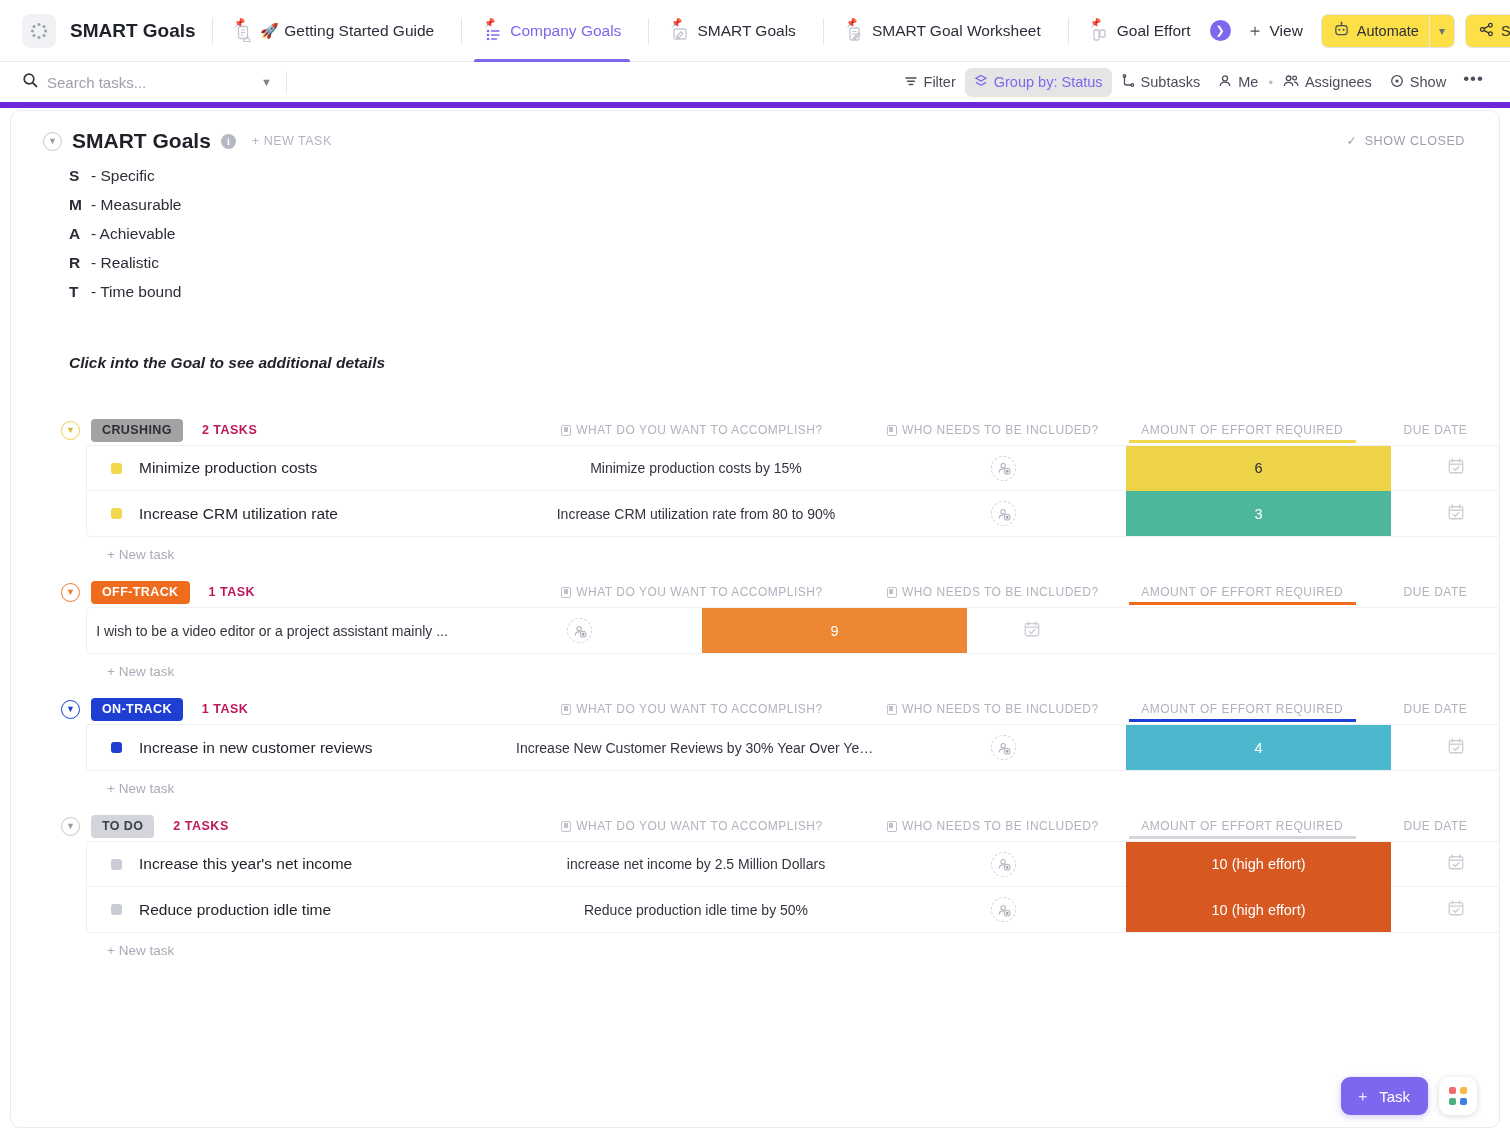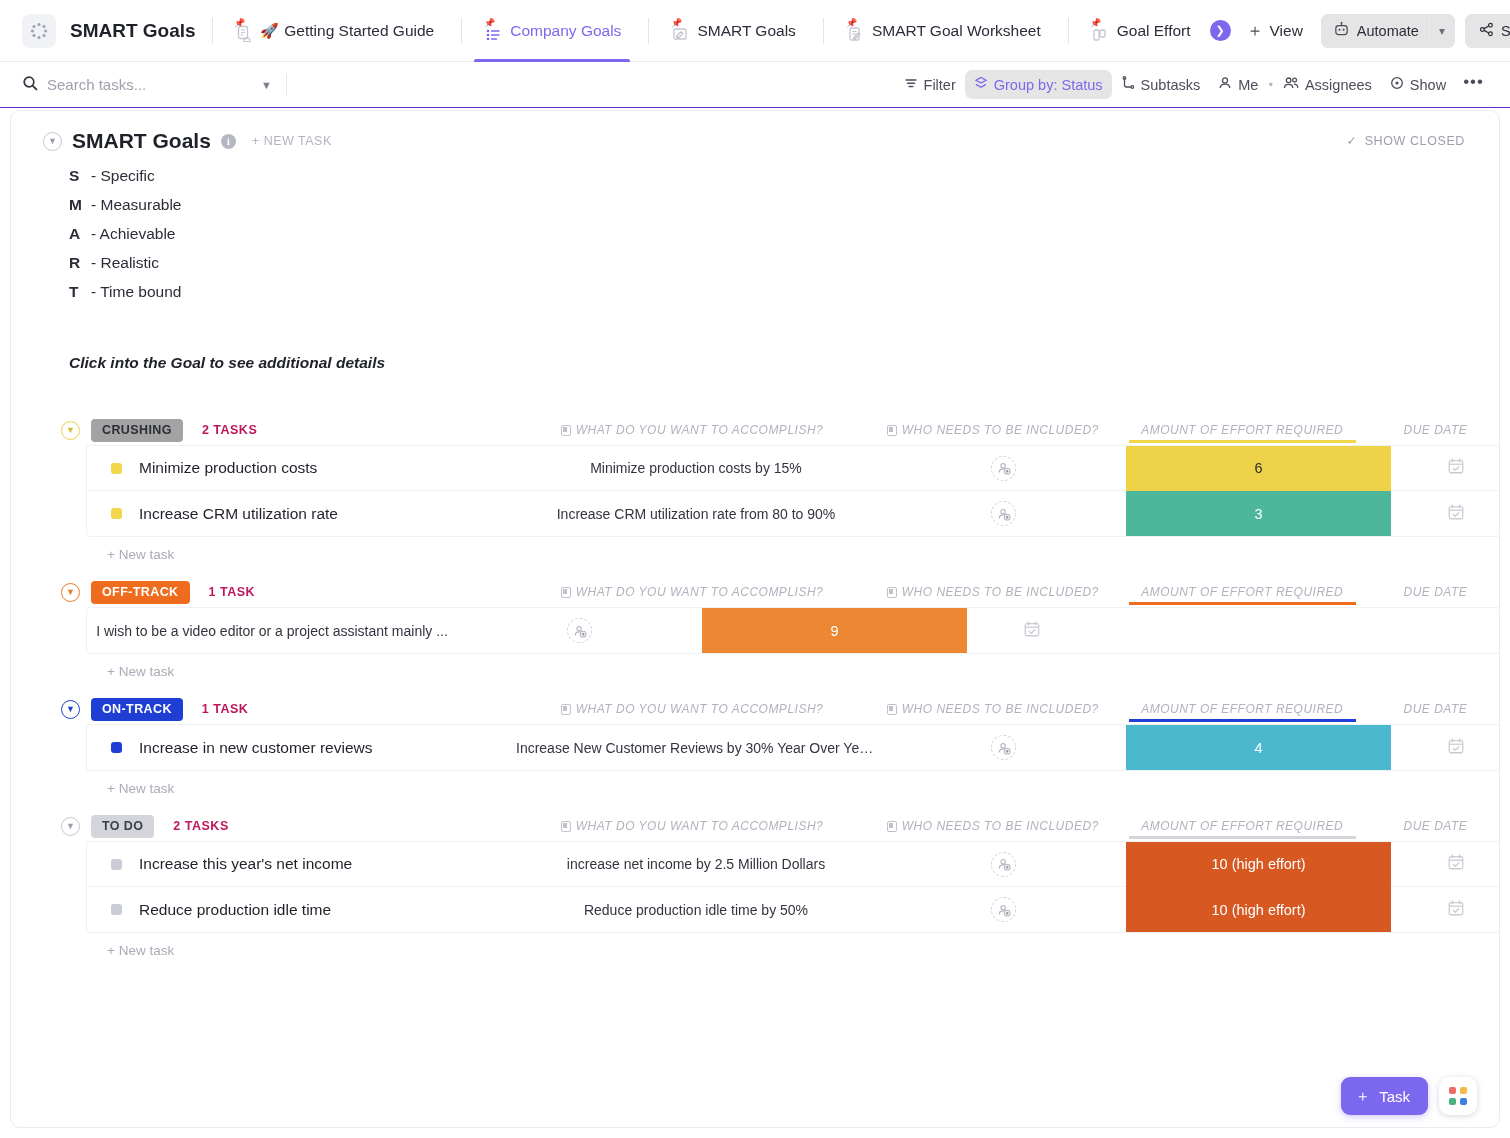--- a/index.html
+++ b/index.html
@@ -103,21 +103,21 @@
   }
   .plusview .pl { font-size: 17px; margin-right: 6px; color: #4a4d58; }
   .spacer { flex: 1 1 auto; }
   .btn-outline {
     display: flex; align-items: center;
     height: 34px;
     border: 1px solid #e2e3e9;
     border-radius: 7px;
     font-size: 14.5px;
     color: #2b2e38;
-    background: #e5e5e5;
+    background: #fde047;
     cursor: pointer;
     white-space: nowrap;
   }
   .btn-automate { padding: 0 0 0 11px; margin-left: 8px; }
   .btn-automate .lbl { margin-left: 7px; padding-right: 10px; }
   .btn-automate .cvd {
     border-left: 1px solid #e9eaee;
     padding: 0 9px;
     height: 100%;
     display: flex; align-items: center;
@@ -125,21 +125,21 @@
     font-size: 12px;
   }
   .btn-share { padding: 0 13px; margin-left: 10px; gap: 7px; }
 
   
   .toolbar {
     height: 46px;
     display: flex;
     align-items: center;
     padding: 0 18px 0 22px;
-    border-bottom: 1px solid #6d28d9;
+    border-bottom: 6px solid #6d28d9;
     background: #fff;
   }
   .search-wrap {
     display: flex; align-items: center;
     width: 250px;
     height: 30px;
   }
   .search-wrap .sico { color: #32353f; flex: none; margin-right: 9px; }
   .search-wrap input {
     border: 0; outline: 0;
@@ -276,21 +276,20 @@
     align-items: center;
   }
   .col-h {
     font-size: 12px;
     letter-spacing: .5px;
     color: #b0b3bd;
     display: flex; align-items: center;
     justify-content: center;
     gap: 5px;
     white-space: nowrap;
-    font-style: italic;
   }
   .c-accomplish { width: 370px; }
   .c-who        { width: 245px; }
   .c-effort     { width: 265px; position: relative; }
   .c-due        { width: 130px; }
   .fieldico {
     width: 10px; height: 11px;
     border: 1.3px solid #bfc2cb;
     border-radius: 2px;
     position: relative;

